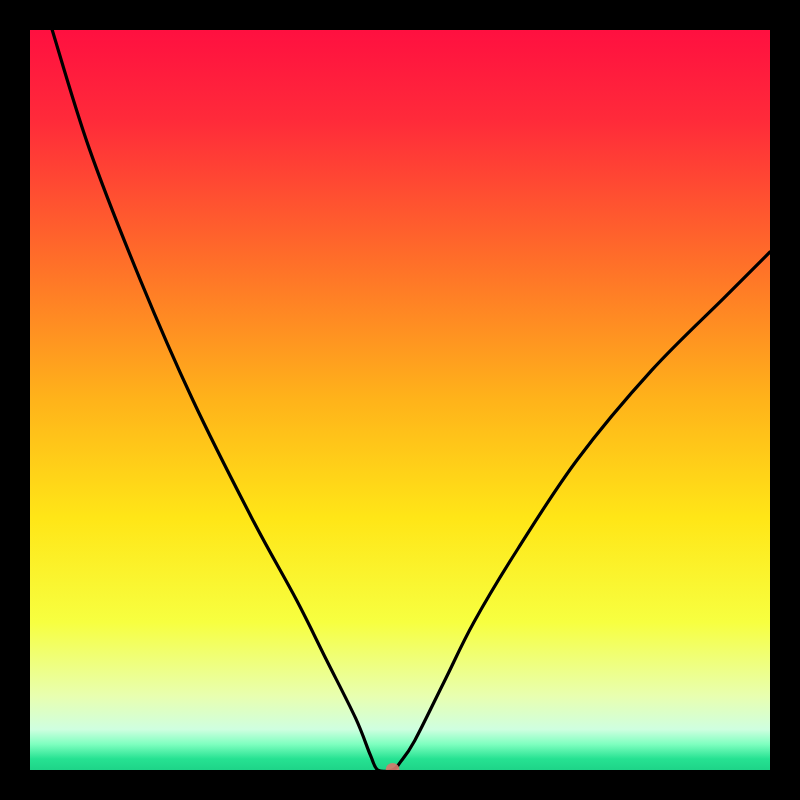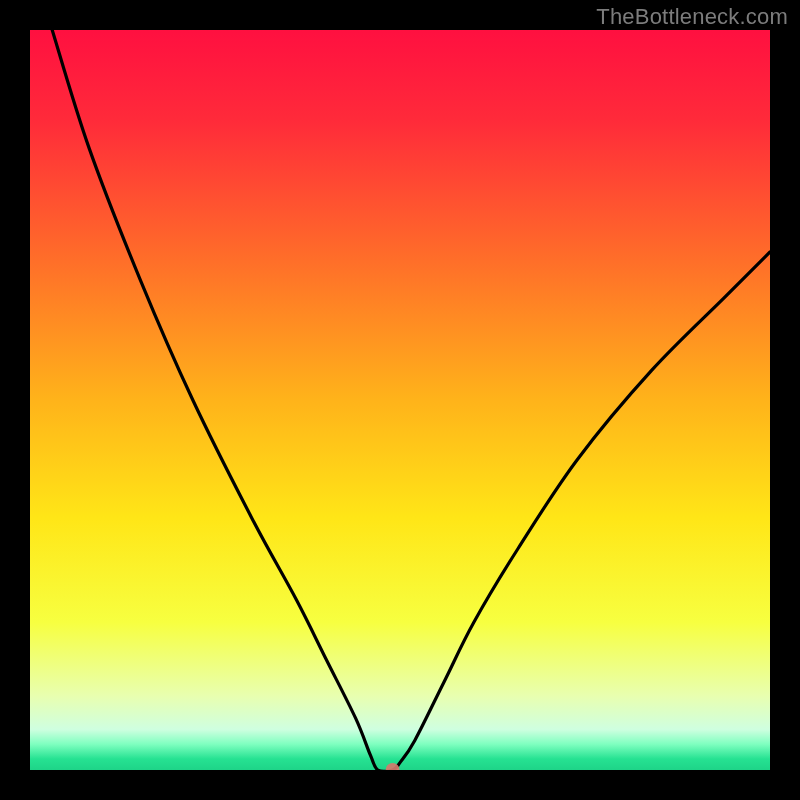--- a/index.html
+++ b/index.html
@@ -38,21 +38,20 @@
     font-size: 22px;
     font-weight: 500;
     letter-spacing: 0.2px;
     white-space: nowrap;
   }
 </style>
 </head>
 <body>
 
 <div class="frame">
-  <div class="watermark">TheBottleneck.com</div>
 
   <div class="plot-area">
     <svg id="chart-svg" width="740" height="740" viewBox="0 0 740 740">
       <defs>
         <linearGradient id="bg-grad" x1="0" y1="0" x2="0" y2="1">
             <stop offset="0%" stop-color="#ff1040"></stop>
             <stop offset="12%" stop-color="#ff2a3a"></stop>
             <stop offset="30%" stop-color="#ff6a2a"></stop>
             <stop offset="50%" stop-color="#ffb31a"></stop>
             <stop offset="66%" stop-color="#ffe617"></stop>

